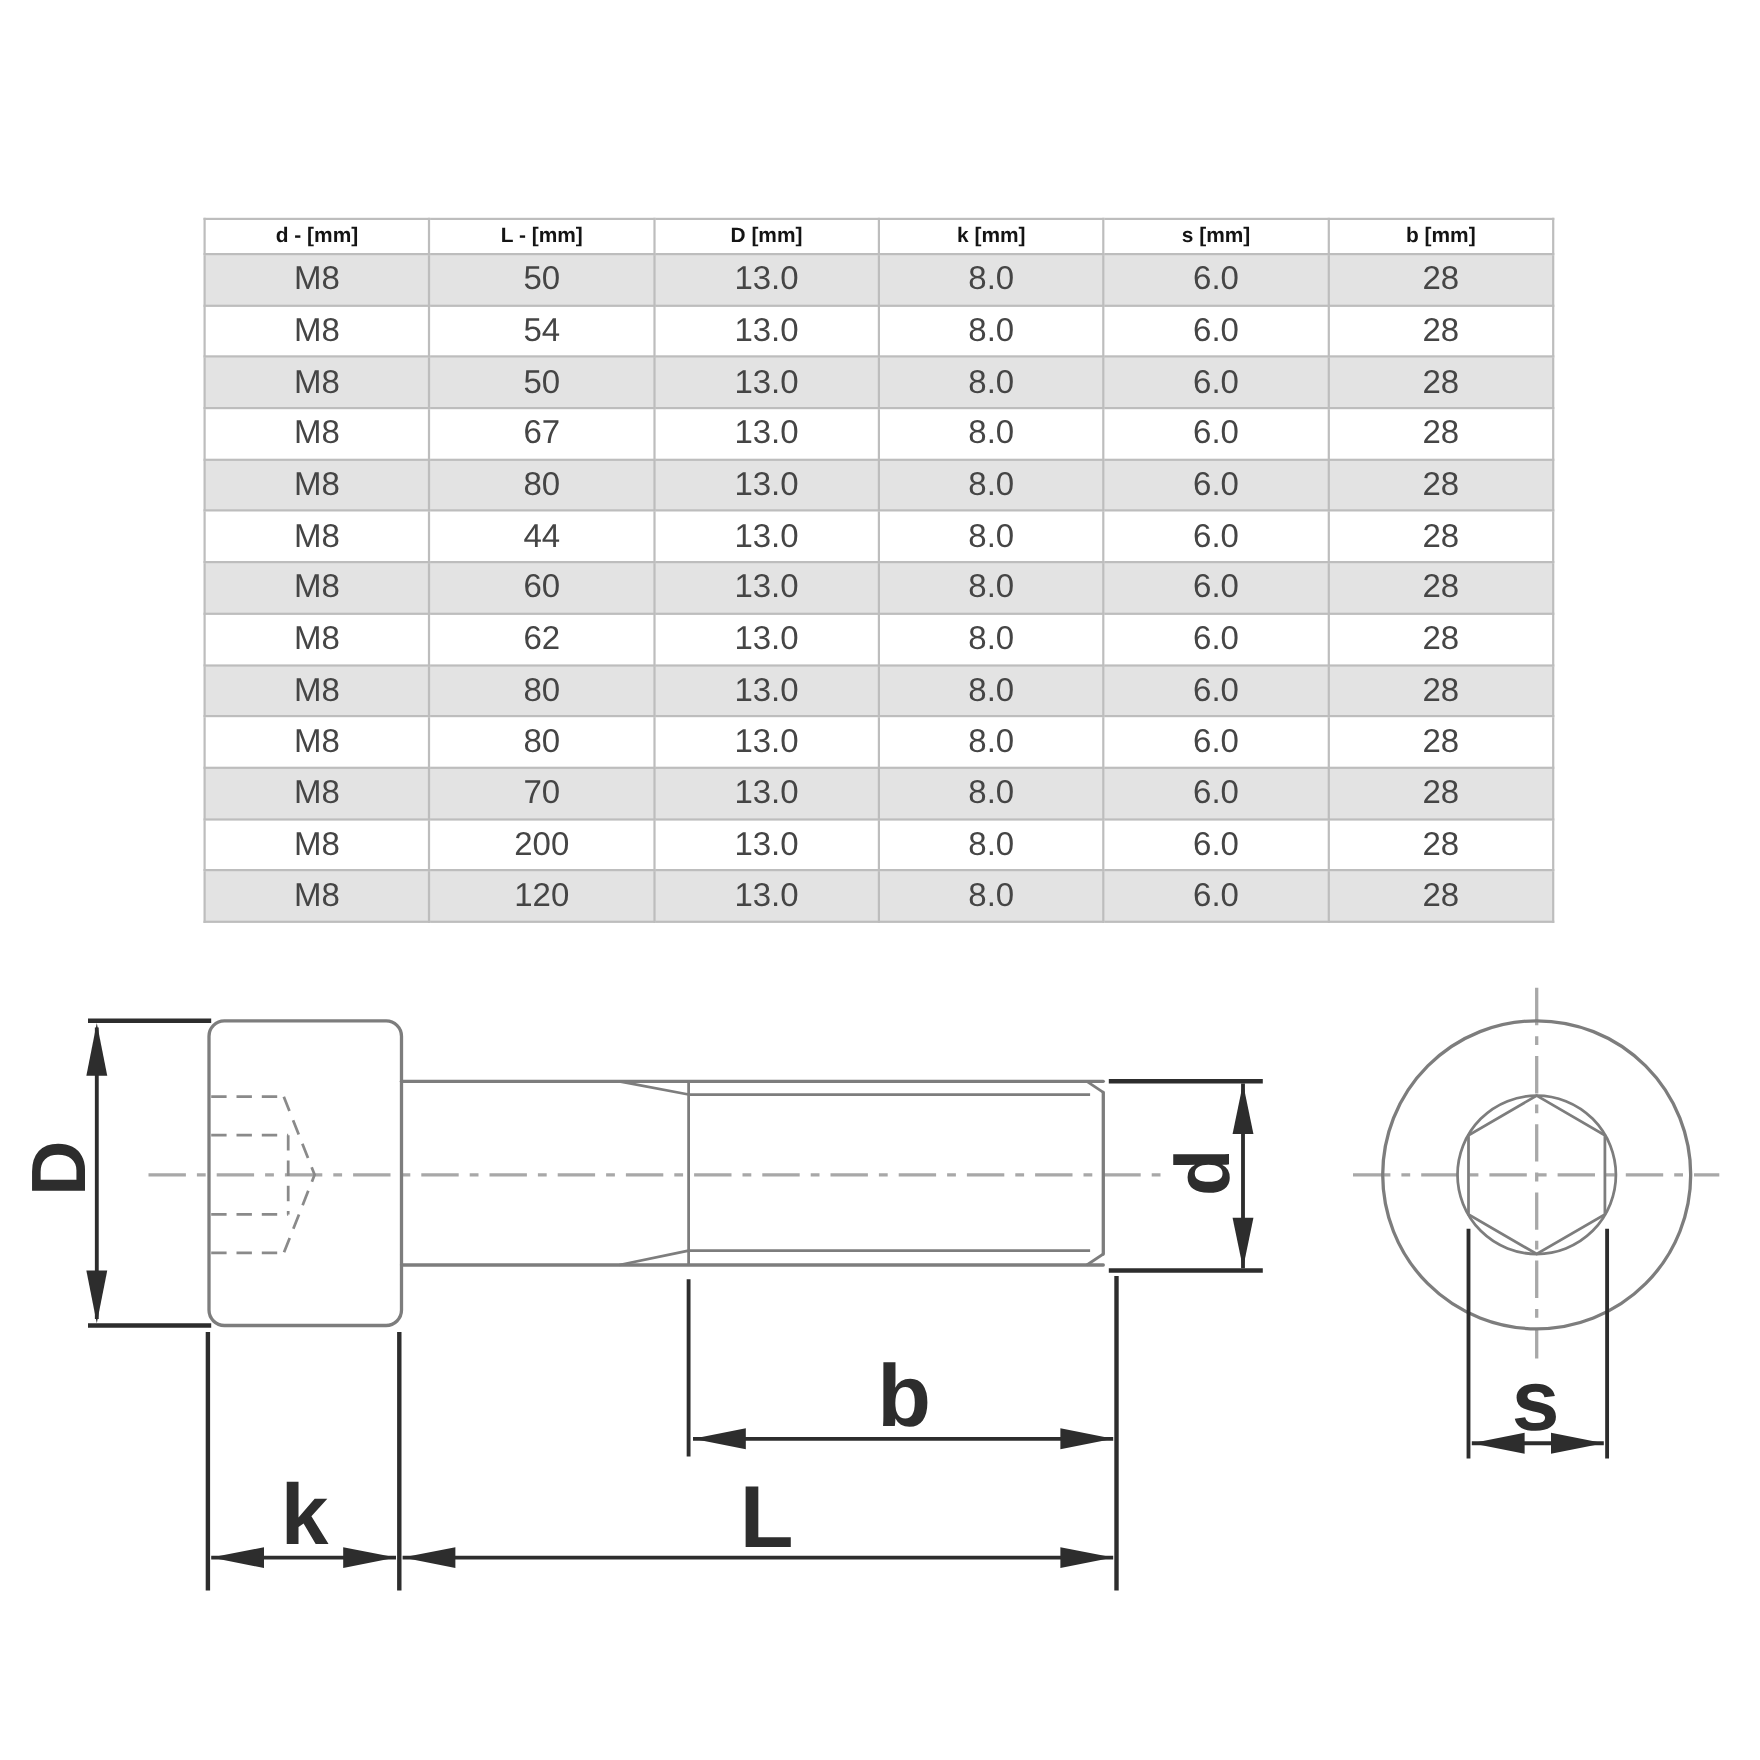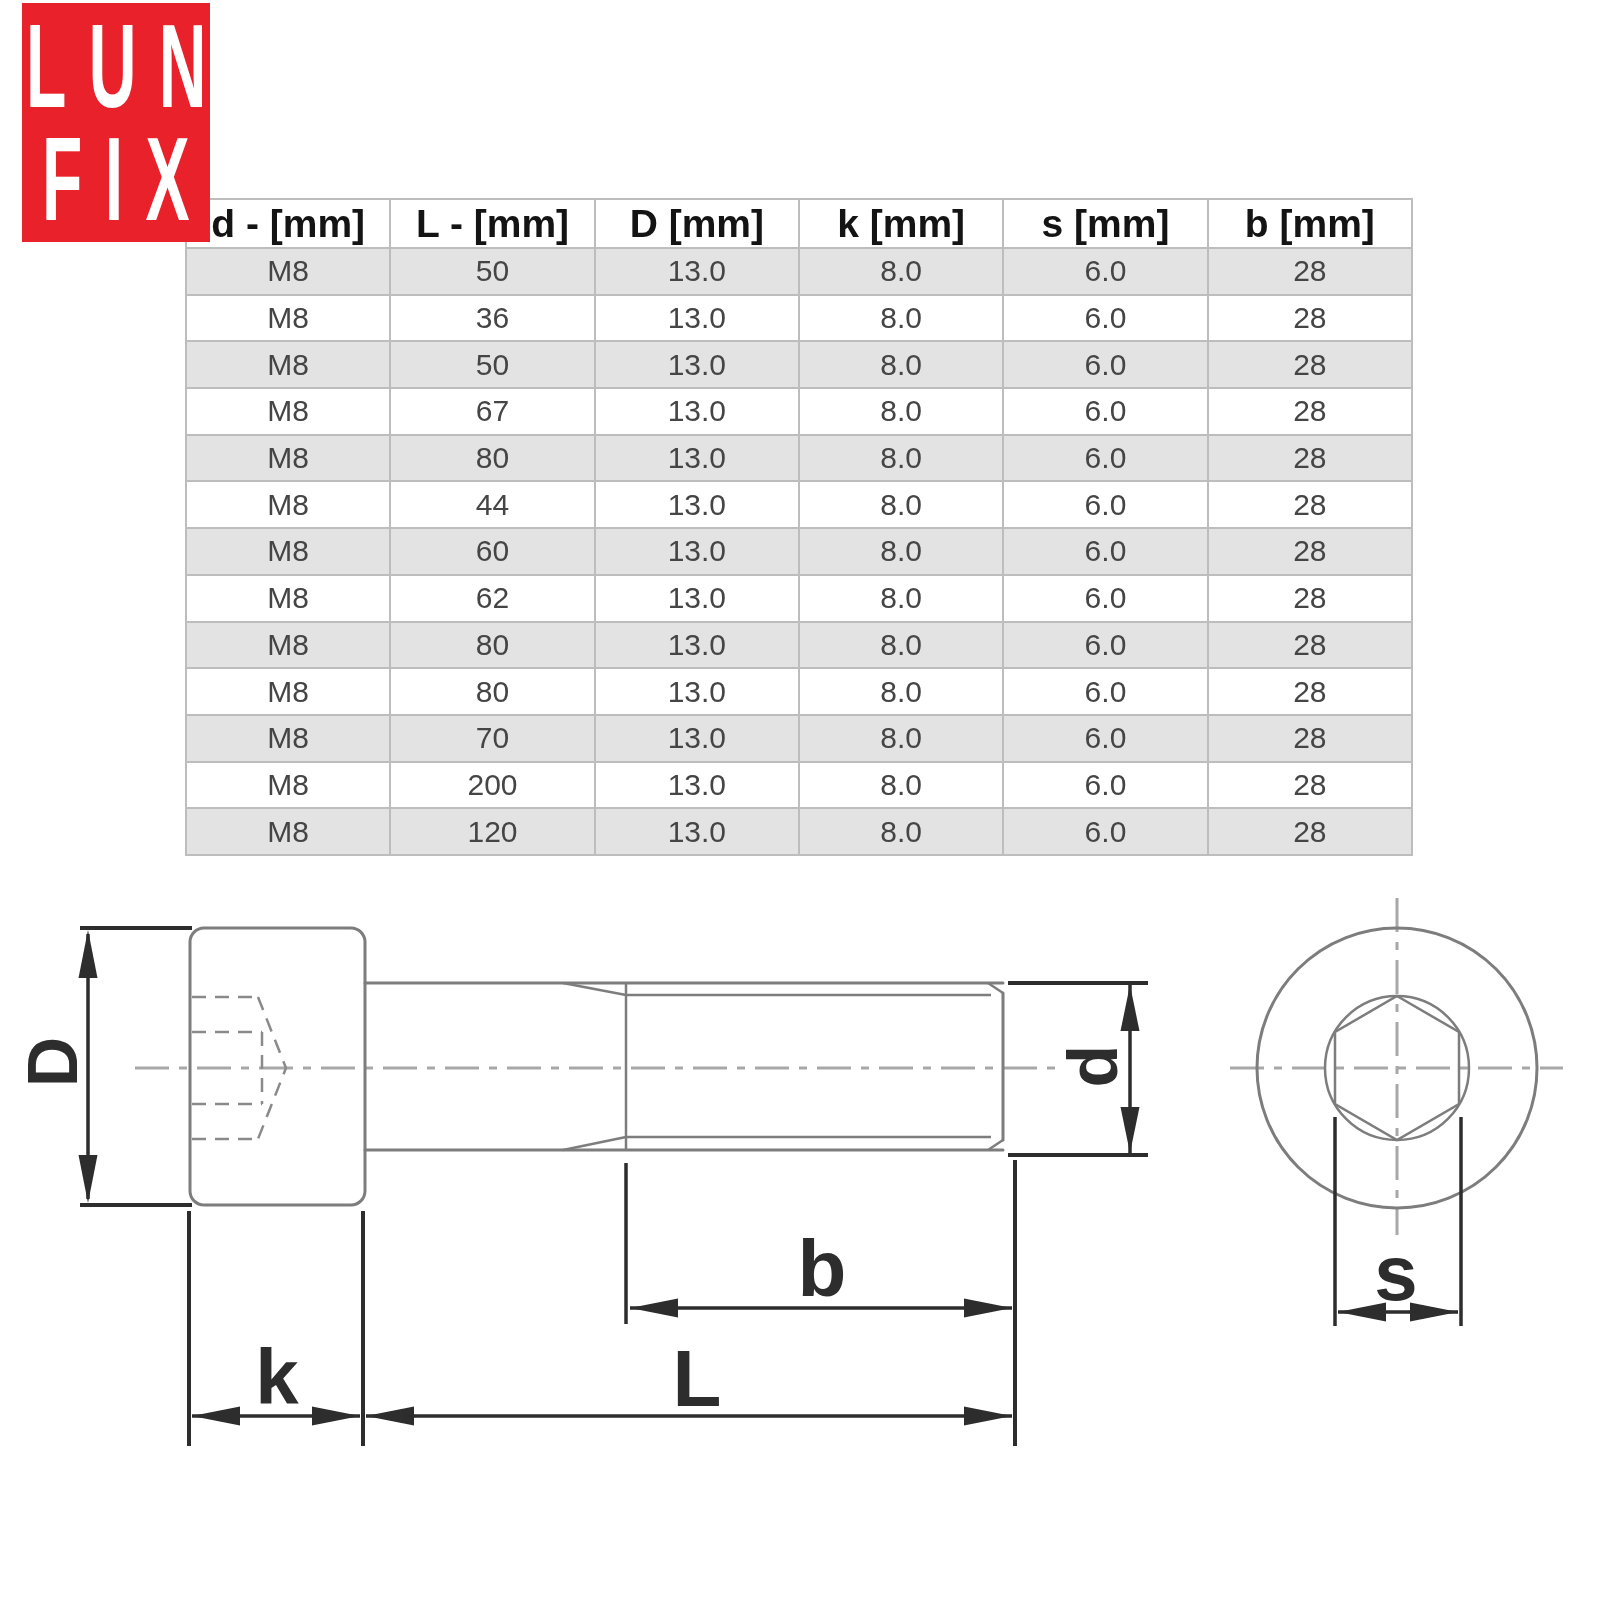--- a/index.html
+++ b/index.html
@@ -23,22 +23,22 @@
   
   .logo{position:absolute;left:22px;top:3px;width:188px;height:239px;
     background:var(--logo-red);color:var(--logo-fg);z-index:5;
     display:flex;flex-direction:column;justify-content:space-evenly;align-items:center;}
   .logo-line{font-weight:bold;font-size:118px;line-height:100px;letter-spacing:40px;
     padding-left:40px;white-space:nowrap;transform:scaleX(0.56);transform-origin:50% 50%;}
 
   
   .spec-table{position:absolute;left:185px;top:198px;width:1228px;z-index:1;
     border-collapse:collapse;table-layout:fixed;}
-  .spec-table th{height:49px;background:#ffffff;color:var(--header-fg);
-    font-size:39px;font-weight:bold;text-align:center;vertical-align:middle;
+  .spec-table th{height:32px;background:#ffffff;color:var(--header-fg);
+    font-size:19px;font-weight:bold;text-align:center;vertical-align:middle;
     border:2px solid var(--table-border);}
   .spec-table td{height:46.7px;color:var(--cell-fg);font-size:30px;font-weight:400;
     text-align:center;vertical-align:middle;border:2px solid var(--table-border);}
   .spec-table tbody tr:nth-child(odd){background:var(--row-alt);}
   .spec-table tbody tr:nth-child(even){background:var(--row-white);}
 
   
   .drawing{position:absolute;left:0;top:850px;width:1600px;height:700px;z-index:2;}
   .outline{stroke:var(--part-line);stroke-width:3;fill:none;stroke-linecap:round;}
   .outline-thin{stroke:var(--part-line);stroke-width:2.5;fill:none;}
@@ -48,24 +48,20 @@
   .ext{stroke:var(--dim-line);stroke-width:4;fill:none;stroke-linecap:butt;}
   .arrow{fill:var(--dim-line);stroke:none;}
   .dim-label{fill:var(--dim-line);font-family:"Liberation Sans", sans-serif;
     font-weight:bold;text-anchor:middle;}
 </style>
 </head>
 <body>
 
 <div class="stage">
 
-  <div class="logo">
-    <div class="logo-line">LUN</div>
-    <div class="logo-line">FIX</div>
-  </div>
 
   <table class="spec-table">
     <thead>
       <tr>
           <th>d - [mm]</th>
           <th>L - [mm]</th>
           <th>D [mm]</th>
           <th>k [mm]</th>
           <th>s [mm]</th>
           <th>b [mm]</th>
@@ -75,21 +71,21 @@
         <tr>
           <td>M8</td>
           <td>50</td>
           <td>13.0</td>
           <td>8.0</td>
           <td>6.0</td>
           <td>28</td>
         </tr>
         <tr>
           <td>M8</td>
-          <td>36</td>
+          <td>54</td>
           <td>13.0</td>
           <td>8.0</td>
           <td>6.0</td>
           <td>28</td>
         </tr>
         <tr>
           <td>M8</td>
           <td>50</td>
           <td>13.0</td>
           <td>8.0</td>

